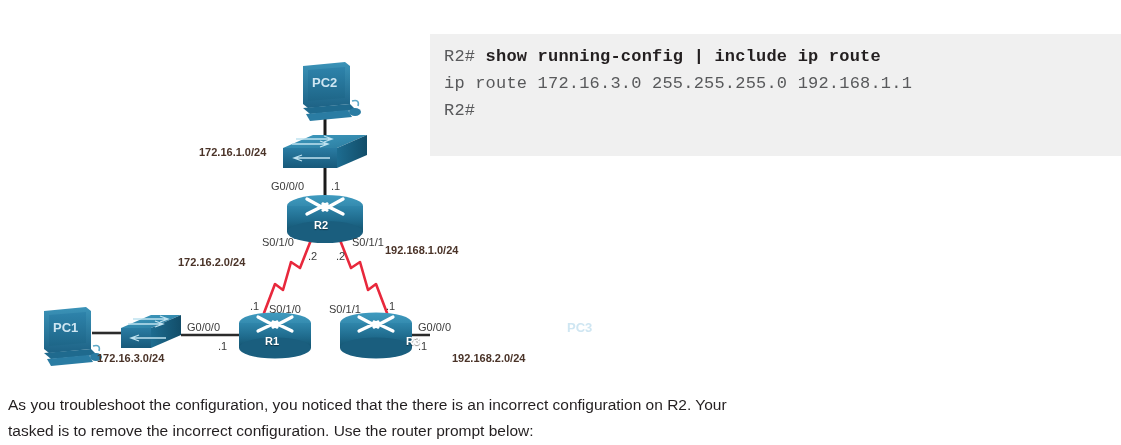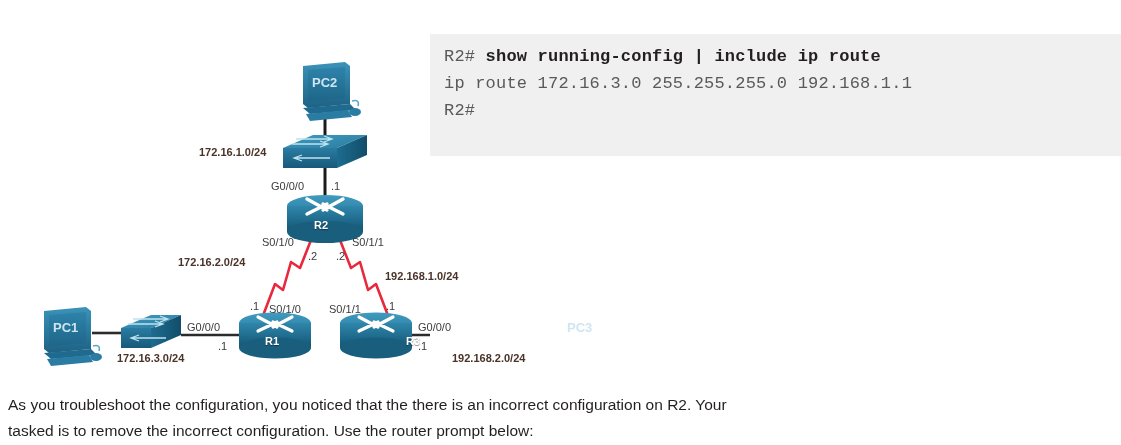--- a/index.html
+++ b/index.html
@@ -240,22 +240,22 @@
   <div class="pc-label" style="left:53px; top:320px;">PC1</div>
   <div class="pc-label" style="left:312px; top:75px;">PC2</div>
   <div class="pc-label" style="left:567px; top:320px;">PC3</div>
 
   <div class="dev-label" style="left:314px; top:219px;">R2</div>
   <div class="dev-label" style="left:265px; top:335px;">R1</div>
   <div class="dev-label" style="left:366px; top:335px;padding-left:40px;">R3</div>
 
   <div class="net-label" style="left:199px; top:146px;">172.16.1.0/24</div>
   <div class="net-label" style="left:178px; top:256px;">172.16.2.0/24</div>
-  <div class="net-label" style="left:385px; top:270px;">192.168.1.0/24</div>
-  <div class="net-label" style="left:117px; top:352px;text-align:right;">172.16.3.0/24</div>
+  <div class="net-label" style="left:385px; top:244px;">192.168.1.0/24</div>
+  <div class="net-label" style="left:97px; top:352px;text-align:right;">172.16.3.0/24</div>
   <div class="net-label" style="left:452px; top:352px;">192.168.2.0/24</div>
 
   <div class="if-label" style="left:271px; top:180px;">G0/0/0</div>
   <div class="if-label" style="left:331px; top:180px;">.1</div>
 
   <div class="if-label" style="left:262px; top:236px;">S0/1/0</div>
   <div class="if-label" style="left:308px; top:250px;">.2</div>
 
   <div class="if-label" style="left:336px; top:250px;">.2</div>
   <div class="if-label" style="left:352px; top:236px;">S0/1/1</div>

